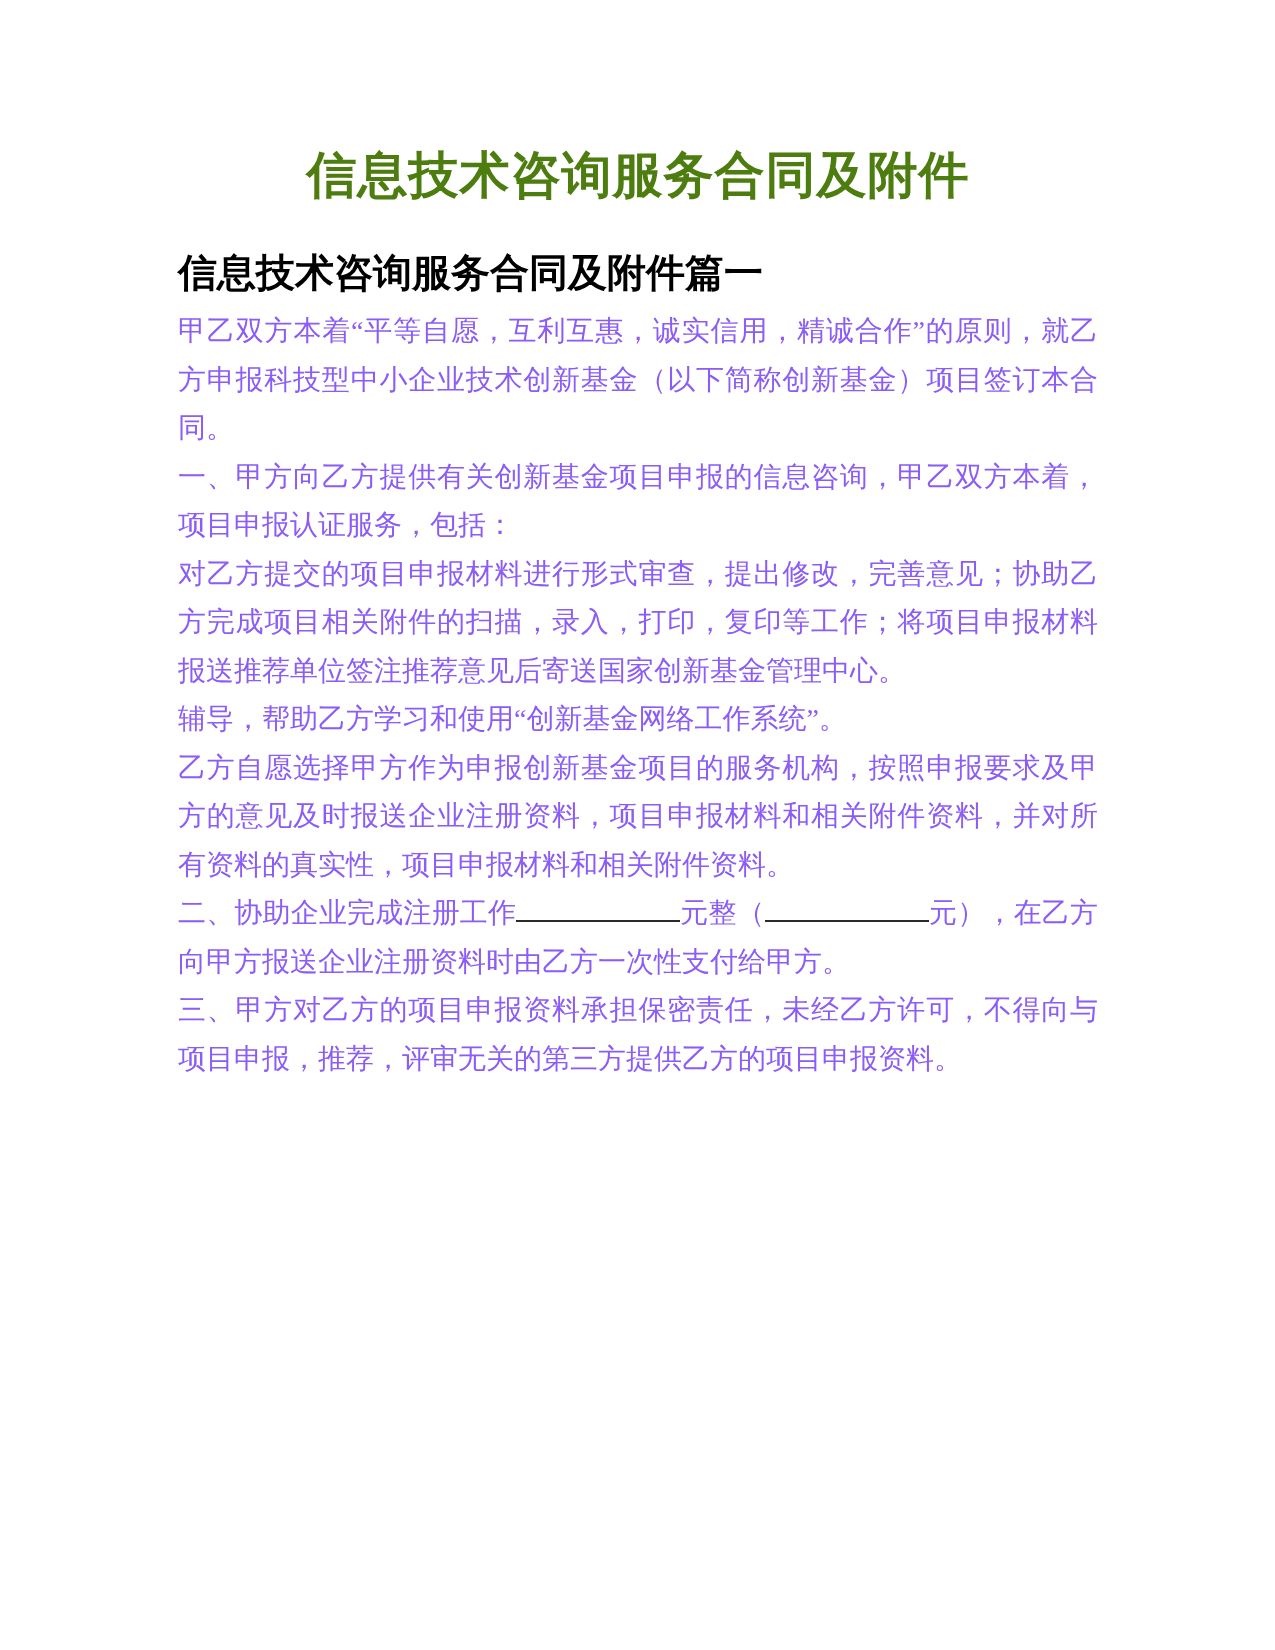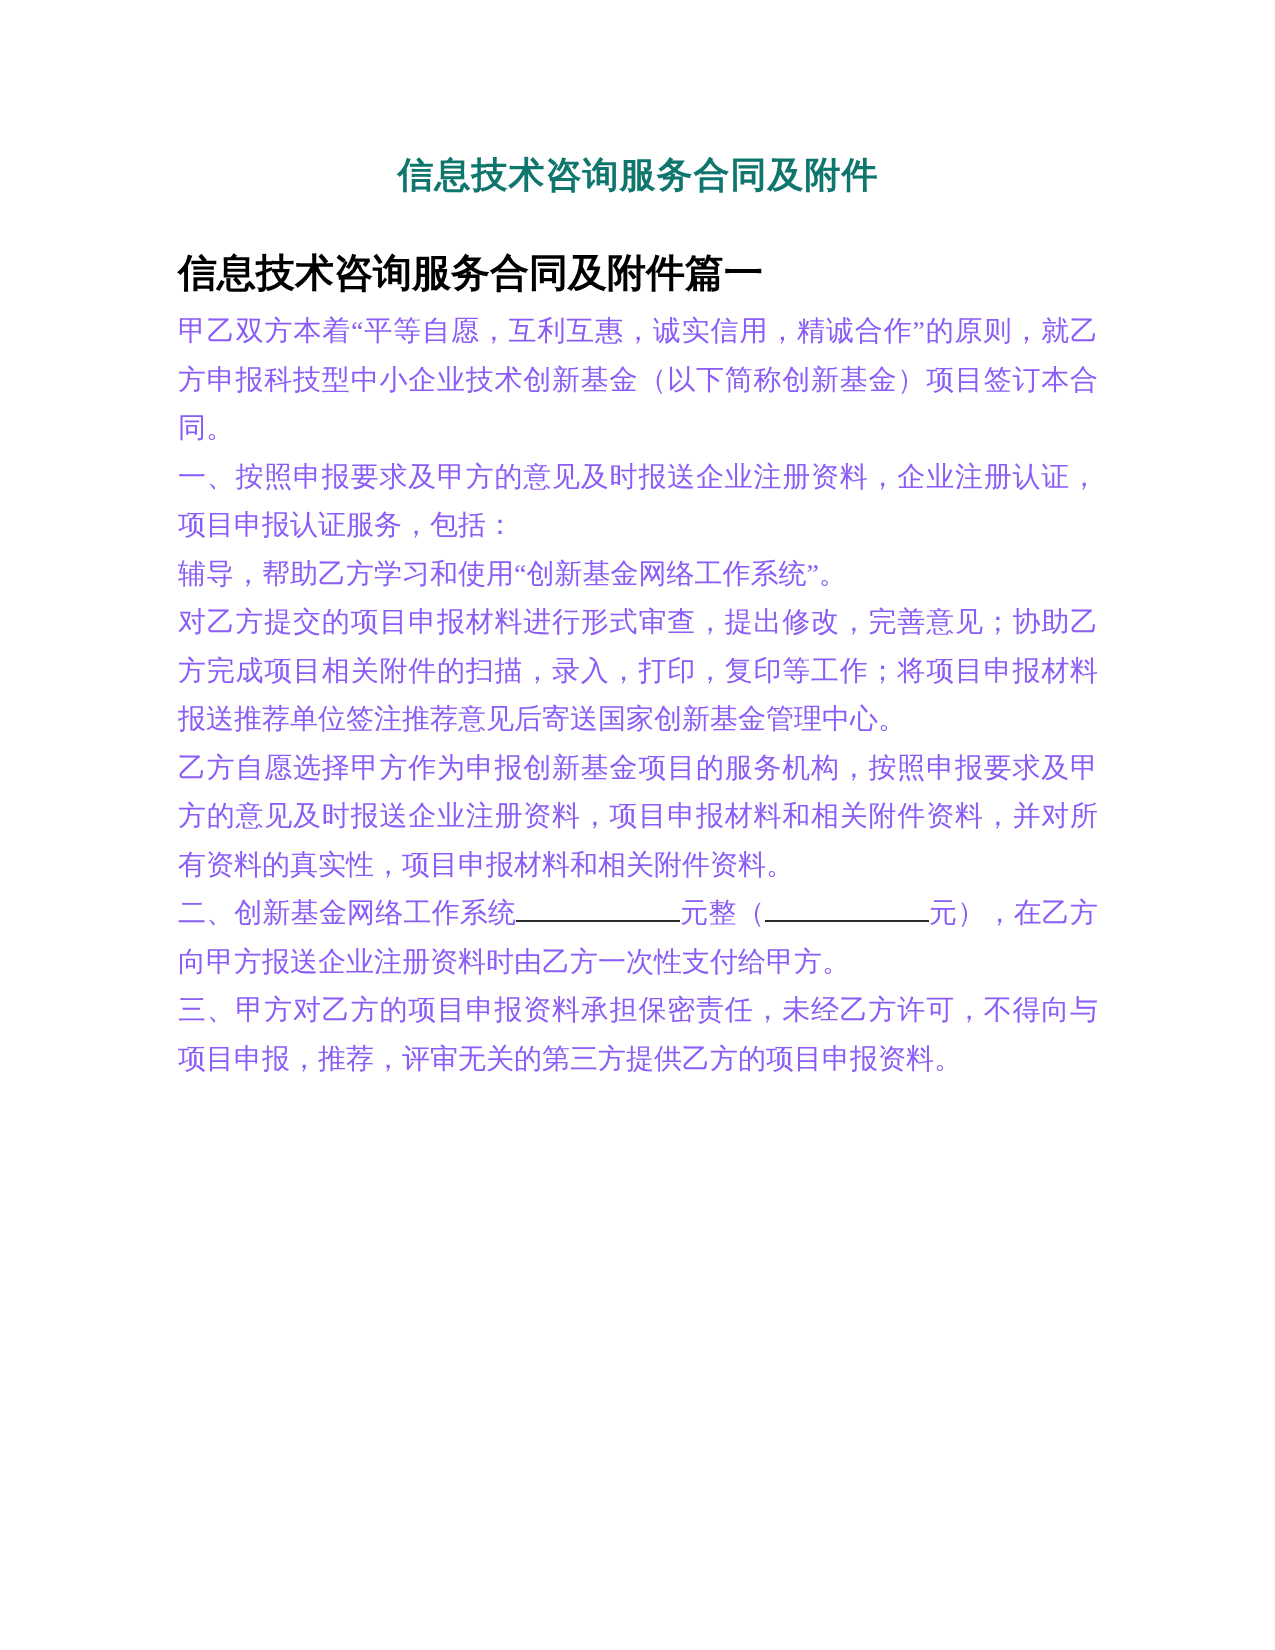--- a/index.html
+++ b/index.html
@@ -16,25 +16,25 @@
   }
   .page {
     box-sizing: border-box;
     width: 1275px;
     height: 1650px;
     padding: 0 177px 0 178px;
     background: #ffffff;
   }
   .doc-title {
     margin: 142px 0 0 0;
-    font-size: 36px;
+    font-size: 50px;
     line-height: 66px;
     font-weight: 700;
     text-align: center;
-    color: #0f766e;
+    color: #4d7c0f;
     font-family: "Liberation Serif", "DejaVu Serif", serif;
     letter-spacing: 1px;
     white-space: nowrap;
   }
   .section-heading {
     margin: 38px 0 0 0;
     font-size: 39px;
     line-height: 54px;
     font-weight: 700;
     text-align: left;
@@ -86,30 +86,30 @@
 
   <h1 class="doc-title">信息技术咨询服务合同及附件</h1>
 
   <h2 class="section-heading">信息技术咨询服务合同及附件篇一</h2>
 
 
   <div class="body-text">
 
     <p>甲乙双方本着“平等自愿，互利互惠，诚实信用，精诚合作”的原则，就乙方申报科技型中小企业技术创新基金（以下简称创新基金）项目签订本合同。</p>
 
-    <p>一、按照申报要求及甲方的意见及时报送企业注册资料，企业注册认证，项目申报认证服务，包括：</p>
+    <p>一、甲方向乙方提供有关创新基金项目申报的信息咨询，甲乙双方本着，项目申报认证服务，包括：</p>
 
 
 
+    <p>对乙方提交的项目申报材料进行形式审查，提出修改，完善意见；协助乙方完成项目相关附件的扫描，录入，打印，复印等工作；将项目申报材料报送推荐单位签注推荐意见后寄送国家创新基金管理中心。</p>
+
     <p>辅导，帮助乙方学习和使用“创新基金网络工作系统”。</p>
-
-    <p>对乙方提交的项目申报材料进行形式审查，提出修改，完善意见；协助乙方完成项目相关附件的扫描，录入，打印，复印等工作；将项目申报材料报送推荐单位签注推荐意见后寄送国家创新基金管理中心。</p>
 
 
     <p>乙方自愿选择甲方作为申报创新基金项目的服务机构，按照申报要求及甲方的意见及时报送企业注册资料，项目申报材料和相关附件资料，并对所有资料的真实性，项目申报材料和相关附件资料。</p>
 
-    <p><span>二、创新基金网络工作系统</span><span class="fill-blank"></span><span>元整（</span><span class="fill-blank"></span><span>元），在乙方向甲方报送企业注册资料时由乙方一次性支付给甲方。</span></p>
+    <p><span>二、协助企业完成注册工作</span><span class="fill-blank"></span><span>元整（</span><span class="fill-blank"></span><span>元），在乙方向甲方报送企业注册资料时由乙方一次性支付给甲方。</span></p>
 
     <p>三、甲方对乙方的项目申报资料承担保密责任，未经乙方许可，不得向与项目申报，推荐，评审无关的第三方提供乙方的项目申报资料。</p>
 
   </div>
 
 </div>
 
 </body></html>

